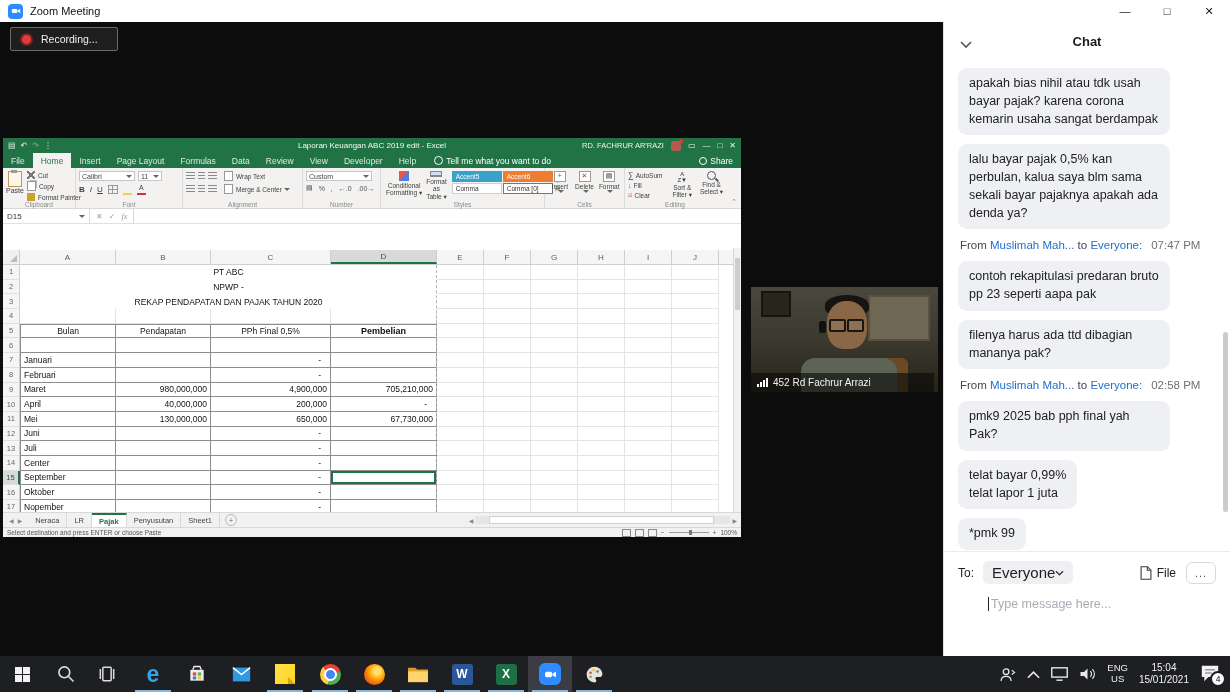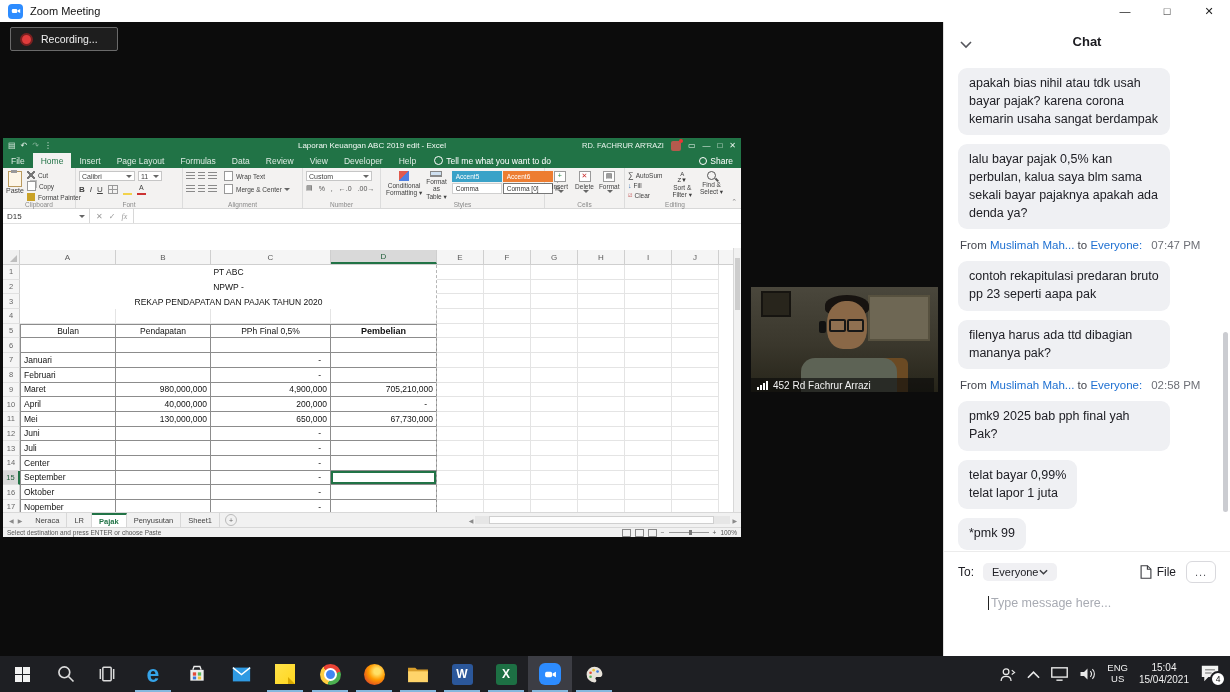--- a/index.html
+++ b/index.html
@@ -126,38 +126,38 @@
   #webcam{position:absolute;left:751px;top:265px;width:187px;height:105px;background:#1c1b15;overflow:hidden;}
   .wc-room{position:absolute;inset:0;background:linear-gradient(180deg,#4a473c 0%,#3a372c 55%,#262419 100%);}
   .wc-shelf{position:absolute;right:8px;top:8px;width:62px;height:46px;background:#6e6754;box-shadow:inset 0 0 0 2px #57513f;}
   .wc-frame{position:absolute;left:10px;top:4px;width:30px;height:26px;background:#28251c;box-shadow:inset 0 0 0 2px #161410;}
   .wc-chair{position:absolute;right:30px;bottom:0px;width:58px;height:34px;background:#6b4a23;border-radius:6px 6px 0 0;}
   .wc-body{position:absolute;left:50px;bottom:0;width:96px;height:34px;background:#5d6355;border-radius:14px 14px 0 0;}
   .wc-head{position:absolute;left:76px;top:14px;width:40px;height:48px;background:#8a6847;border-radius:45% 45% 40% 40%;}
   .wc-hair{position:absolute;left:74px;top:8px;width:44px;height:20px;background:#171310;border-radius:50% 50% 30% 30%;}
   .wc-glass{position:absolute;top:32px;width:13px;height:9px;border:2px solid #171717;border-radius:2px;background:rgba(255,255,255,.06);}
   .wc-headset{position:absolute;left:68px;top:34px;width:7px;height:12px;background:#111;border-radius:2px;}
-  .wc-label{position:absolute;left:0;right:4px;bottom:0;height:14px;background:rgba(10,10,10,.62);display:flex;align-items:center;color:#f2f2f2;font-size:10px;}
+  .wc-label{position:absolute;left:0;right:4px;bottom:0;height:19px;background:rgba(10,10,10,.62);display:flex;align-items:center;color:#f2f2f2;font-size:10px;}
   .sigbars{display:inline-flex;align-items:flex-end;gap:1px;margin:0 5px 0 6px;}
   .sigbars i{display:block;width:2px;background:#fff;}
   
   #chat{position:absolute;top:22px;left:943px;width:287px;height:634px;background:#fff;border-left:1px solid #e0e0e0;box-sizing:border-box;}
   .chat-header{position:relative;height:38px;display:flex;align-items:center;justify-content:center;}
   .chat-title{font-weight:bold;font-size:13px;color:#1b1b20;}
   .chat-collapse{position:absolute;left:16px;top:13px;}
   #chat-messages{position:absolute;left:0;right:8px;top:40px;bottom:106px;padding:6px 0 0 14px;overflow:hidden;}
   .chat-bubble{background:#eff0f3;color:#202026;border-radius:9px;padding:7px 11px;font-size:12.5px;line-height:1.42;max-width:190px;width:fit-content;margin-bottom:9px;white-space:pre-line;}
   .chat-meta{font-size:11.5px;color:#44464e;margin:10px 0 10px 2px;}
   .chat-meta .who{color:#1d6fd1;}
   .chat-meta .time{color:#6e7077;margin-left:9px;}
   .chat-scroll{position:absolute;right:2px;top:310px;width:5px;height:180px;border-radius:3px;background:#cbccd1;}
   .chat-footer{position:absolute;left:0;right:0;top:529px;border-top:1px solid #ececec;padding:9px 14px 0 14px;}
   .cf-row{display:flex;align-items:center;}
   .to-label{font-size:12px;color:#202026;}
-  .to-pill{display:inline-flex;align-items:center;gap:0;background:#f0f0f3;border-radius:5px;padding:3px 9px;margin-left:9px;font-size:11px;color:#202026;}
+  .to-pill{display:inline-flex;align-items:center;gap:0;background:#f0f0f3;border-radius:5px;padding:3px 9px;margin-left:9px;font-size:15px;color:#202026;}
   .cf-right{margin-left:auto;display:flex;align-items:center;gap:10px;}
   .file-btn{display:flex;align-items:center;gap:5px;font-size:12px;color:#202026;}
   .more-btn{border:1px solid #d9d9dd;border-radius:6px;width:28px;height:20px;display:flex;align-items:center;justify-content:center;color:#55565c;font-size:11px;letter-spacing:1px;}
   .chat-input{margin-top:13px;font-size:12.5px;color:#a8abb3;display:flex;align-items:center;margin-left:30px;}
   .caret{display:inline-block;width:1px;height:14px;background:#222;margin-right:2px;}
   
   #taskbar{position:absolute;top:656px;left:0;right:0;height:36px;background:#1e1f23;z-index:50;}
   .tb-slot{position:absolute;top:0;width:44px;height:36px;display:flex;align-items:center;justify-content:center;}
   .tb-slot.active{background:#3c3d44;}
   .tb-underline{position:absolute;bottom:0;left:4px;right:4px;height:2px;background:#85b7dd;}
@@ -883,21 +883,21 @@
     <svg width="17" height="14" viewBox="0 0 24 20">
         <path d="M2 7v6h5l5 5V2L7 7H2z" fill="#e8e8e8"></path>
         <path d="M16 6a6 6 0 010 8M19 3a10 10 0 010 14" fill="none" stroke="#e8e8e8" stroke-width="1.6"></path>
       </svg>
     <span class="lang-block">
       <div>ENG</div>
       <div>US</div>
     </span>
     <span class="clock-block">
       <div>15:04</div>
-      <div>15/04/2021</div>
+      <div>15/01/2021</div>
     </span>
     <span class="notif">
       <svg width="20" height="18" viewBox="0 0 24 22">
           <path d="M2 2h20v14H10l-5 5v-5H2z" fill="#f2f2f2"></path>
           <path d="M6 7h12M6 11h8" stroke="#9a9a9a" stroke-width="1.6"></path>
         </svg>
       <span class="notif-badge">4</span>
     </span>
   </div>
 </div>

